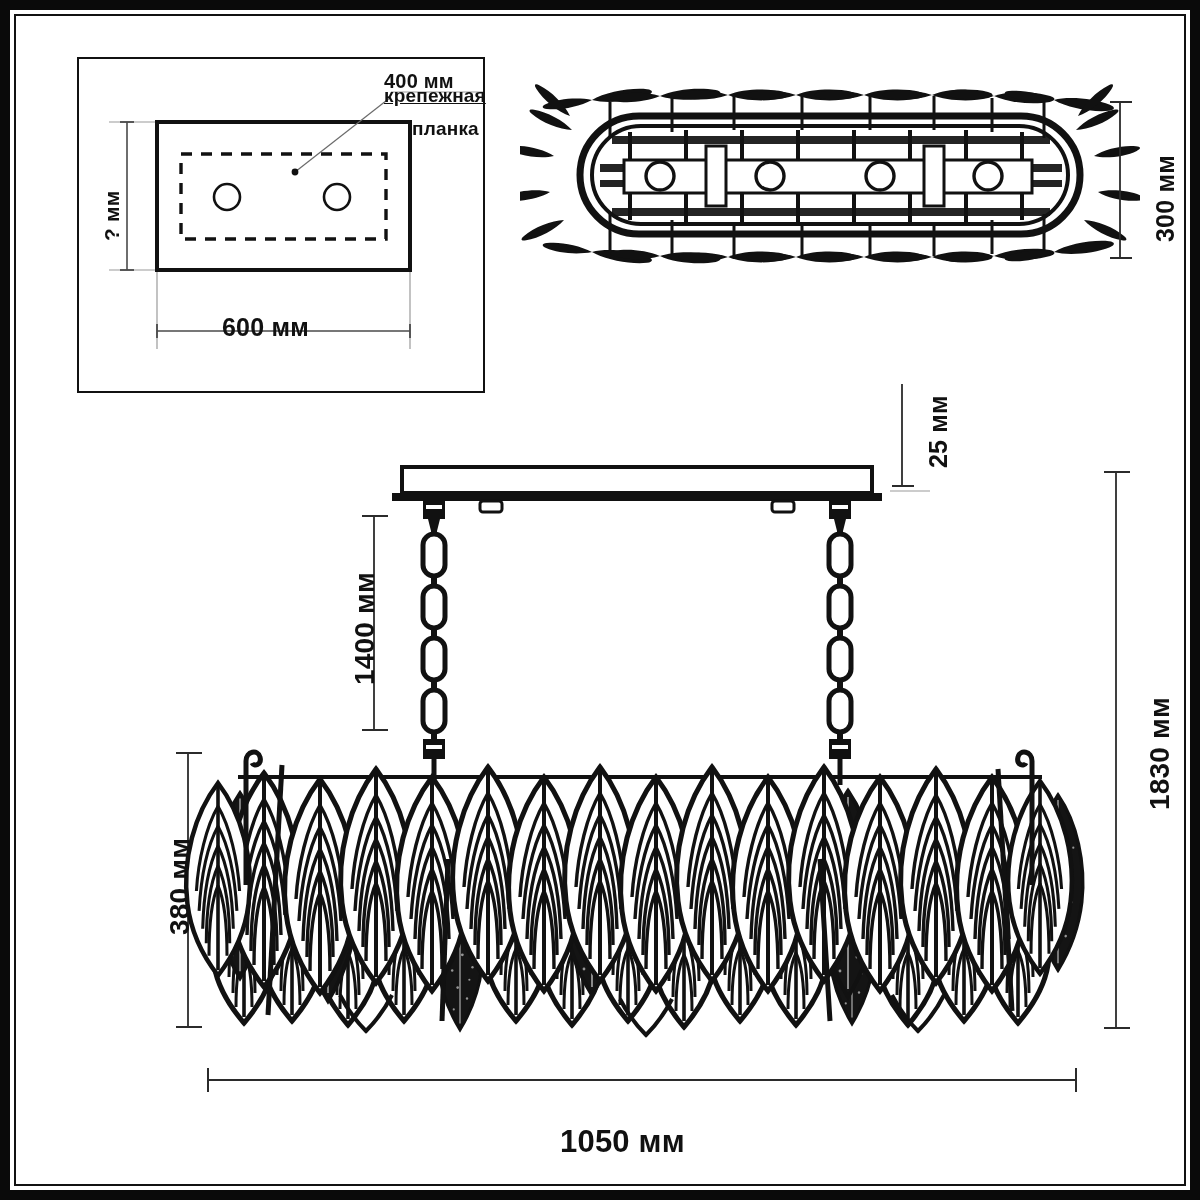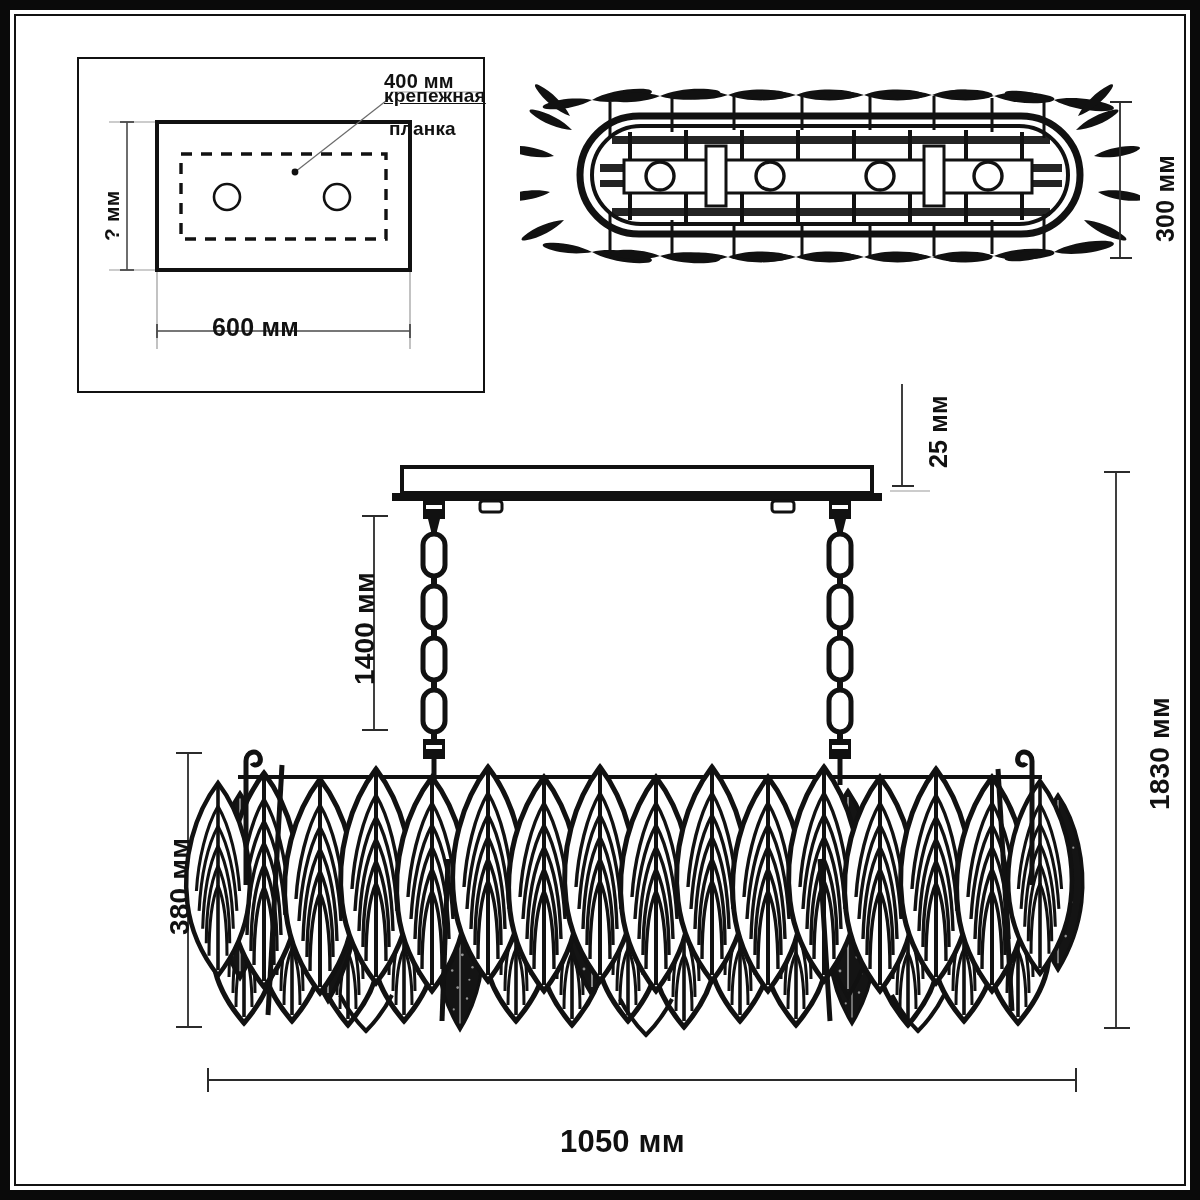--- a/index.html
+++ b/index.html
@@ -90,26 +90,26 @@
       <circle class="hole" cx="148" cy="138" r="13"></circle>
       <circle class="hole" cx="258" cy="138" r="13"></circle>
 
       <line class="leader" x1="216" y1="113" x2="312" y2="38"></line>
       <circle class="ink" cx="216" cy="113" r="3.4"></circle>
       <line class="ext" x1="312" y1="33" x2="404" y2="33"></line>
     </svg>
 
     <div class="lbl vert" style="left:22px;top:182px;font-size:21px;">? мм</div>
 
-    <div class="lbl" style="left:133px;top:255px;font-size:25px;">600 мм</div>
+    <div class="lbl" style="left:143px;top:255px;font-size:25px;">600 мм</div>
   </div>
 
   <div class="lbl" style="left:384px;top:71px;font-size:20px;">400 мм</div>
   <div class="lbl" style="left:384px;top:86px;font-size:19px;text-decoration:underline;">крепежная</div>
-  <div class="lbl" style="left:389px;top:119px;font-size:19px;">планка</div>
+  <div class="lbl" style="left:412px;top:119px;font-size:19px;">планка</div>
 
   <svg style="position:absolute;left:520px;top:60px;" width="620" height="230" viewBox="0 0 620 230">
     <defs>
 
       <g id="planLeaf">
         <path class="ink" d="M0,0 C14,-6 40,-7 56,-3 C62,-1.5 62,1.5 56,3 C40,7 14,6 0,0 Z"></path>
         <path class="ink" d="M0,0 C-14,-5 -34,-6 -46,-2.5 C-51,-1.2 -51,1.2 -46,2.5 C-34,6 -14,5 0,0 Z"></path>
       </g>
       <g id="planLeafSm">
         <path class="ink" d="M0,0 C11,-5 31,-6 43,-2.4 C48,-1.1 48,1.1 43,2.4 C31,6 11,5 0,0 Z"></path>

